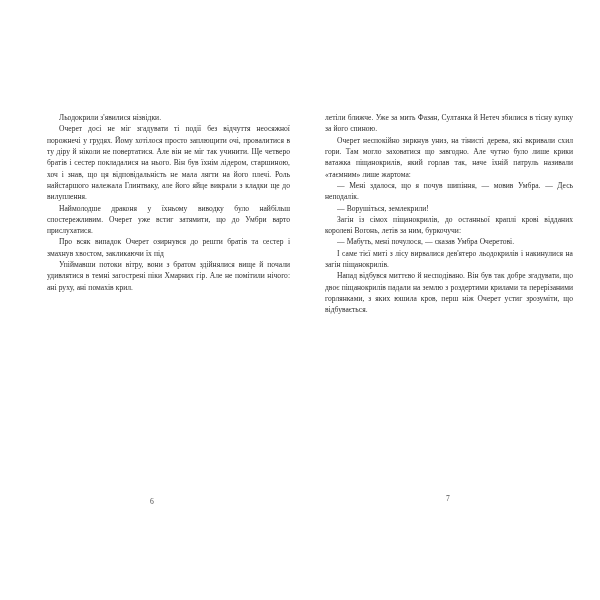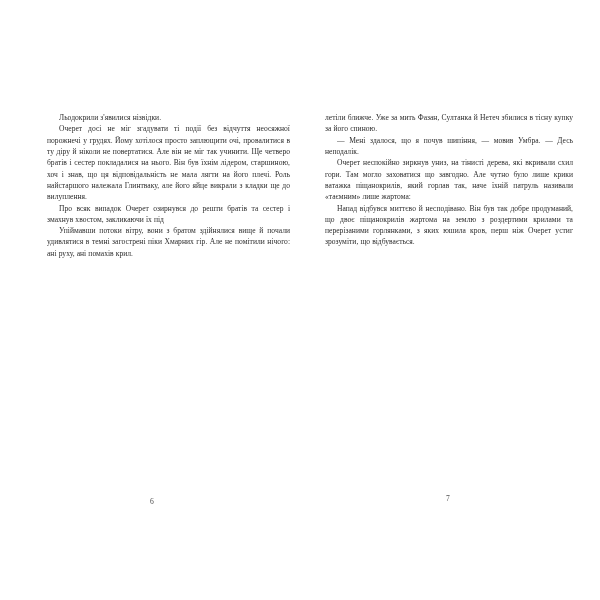--- a/index.html
+++ b/index.html
@@ -83,31 +83,36 @@
 <body>
 
 <div class="book-spread">
 
   <div class="pages">
 
     <div class="page page-left">
       <div class="page-body">
         <p>Льодокрили з'явилися нізвідки.</p>
         <p>Очерет досі не міг згадувати ті події без відчуття неосяжної порожнечі у грудях. Йому хотілося просто за­плющити очі, провалитися в ту діру й ніколи не повер­татися. Але він не міг так учинити. Ще четверо братів і сестер покладалися на нього. Він був їхнім лідером, старшиною, хоч і знав, що ця відповідальність не мала лягти на його плечі. Роль найстаршого належала Глин­тваку, але його яйце викрали з кладки ще до вилуплення.</p>
+        <p>Наймолодше драконя у їхньому виводку було най­більш спостережливим. Очерет уже встиг затямити, що до Умбри варто прислухатися.</p>
         <p>Про всяк випадок Очерет озирнувся до решти братів та сестер і змахнув хвостом, закликаючи їх під­</p>
         <p>Упіймавши потоки вітру, вони з братом здійня­лися вище й почали удивлятися в темні загострені піки Хмарних гір. Але не помітили нічого: ані руху, ані помахів крил.</p>
       </div>
     </div>
 
     <div class="page page-right">
       <div class="page-body">
         <p class="cont">летіли ближче. Уже за мить Фазан, Султанка й Не­теч збилися в тісну купку за його спиною.</p>
+        <p>Очерет неспокійно зиркнув униз, на тінисті де­рева, які вкривали схил гори. Там могло заховатися що завгодно. Але чутно було лише крики ватажка піщанокрилів, який горлав так, наче їхній патруль на­зивали «таємним» лише жартома:</p>
         <p>— Мені здалося, що я почув шипіння, — мовив Умбра. — Десь неподалік.</p>
-        <p>Очерет неспокійно зиркнув униз, на тінисті де­рева, які вкривали схил гори. Там могло заховатися що завгодно. Але чутно було лише крики ватажка піщанокрилів, який горлав так, наче їхній патруль на­зивали «таємним» лише жартома:</p>
-        <p>Напад відбувся миттєво й несподівано. Він був так добре продуманий, що двоє піщанокрилів жартома на землю з роздертими крилами та перерізаними гор­лянками, з яких юшила кров, перш ніж Очерет устиг зрозуміти, що відбувається.</p>
+        <p>— Ворушіться, землекрили!</p>
+        <p>Загін із сімох піщанокрилів, до останньої краплі крові відданих королеві Вогонь, летів за ним, буркочучи:</p>
+        <p>— Мабуть, мені почулося, — сказав Умбра Оче­ретові.</p>
+        <p>І саме тієї миті з лісу вирвалися дев'ятеро льодо­крилів і накинулися на загін піщанокрилів.</p>
+        <p>Напад відбувся миттєво й несподівано. Він був так добре згадувати, що двоє піщанокрилів падали на землю з роздертими крилами та перерізаними гор­лянками, з яких юшила кров, перш ніж Очерет устиг зрозуміти, що відбувається.</p>
       </div>
     </div>
 
   </div>
 
   <div class="page-number pn-left">6</div>
   <div class="page-number pn-right">7</div>
 
 </div>
 

